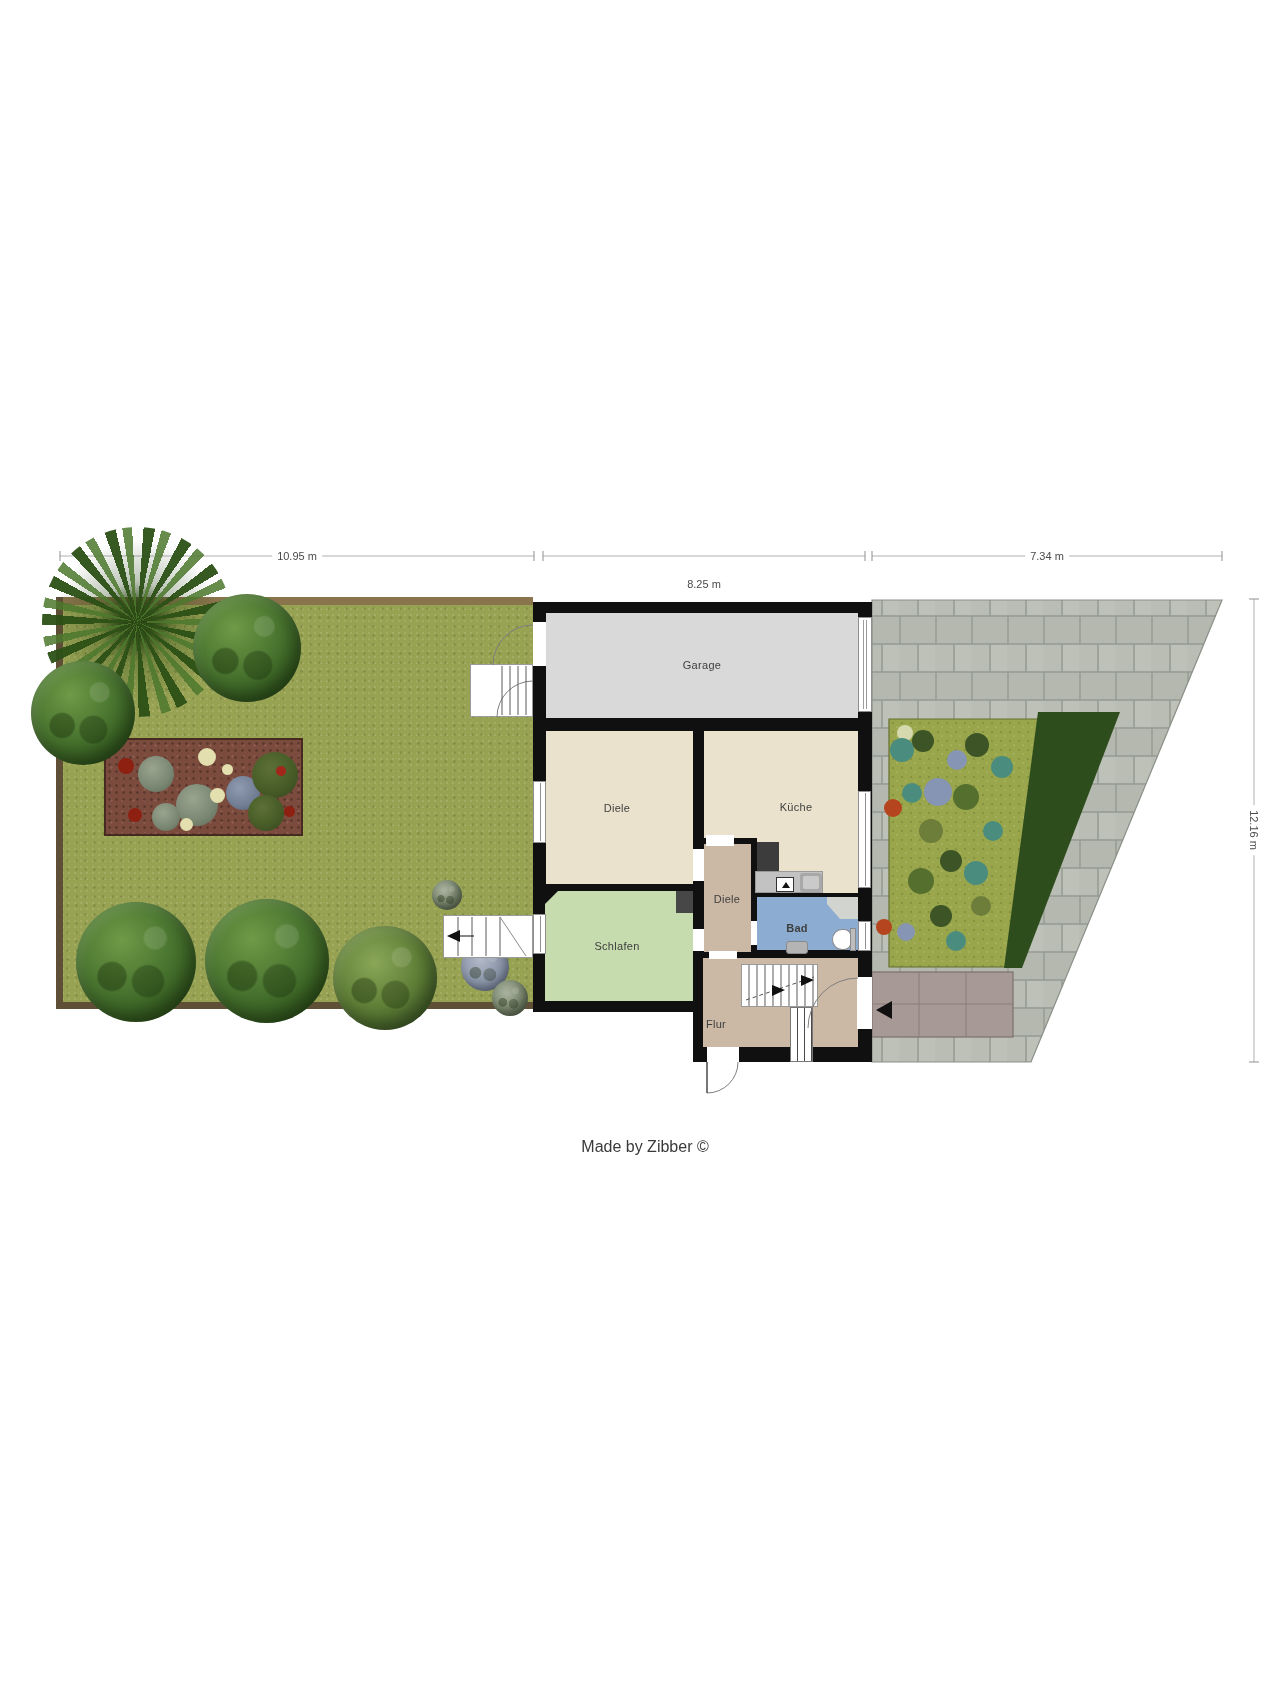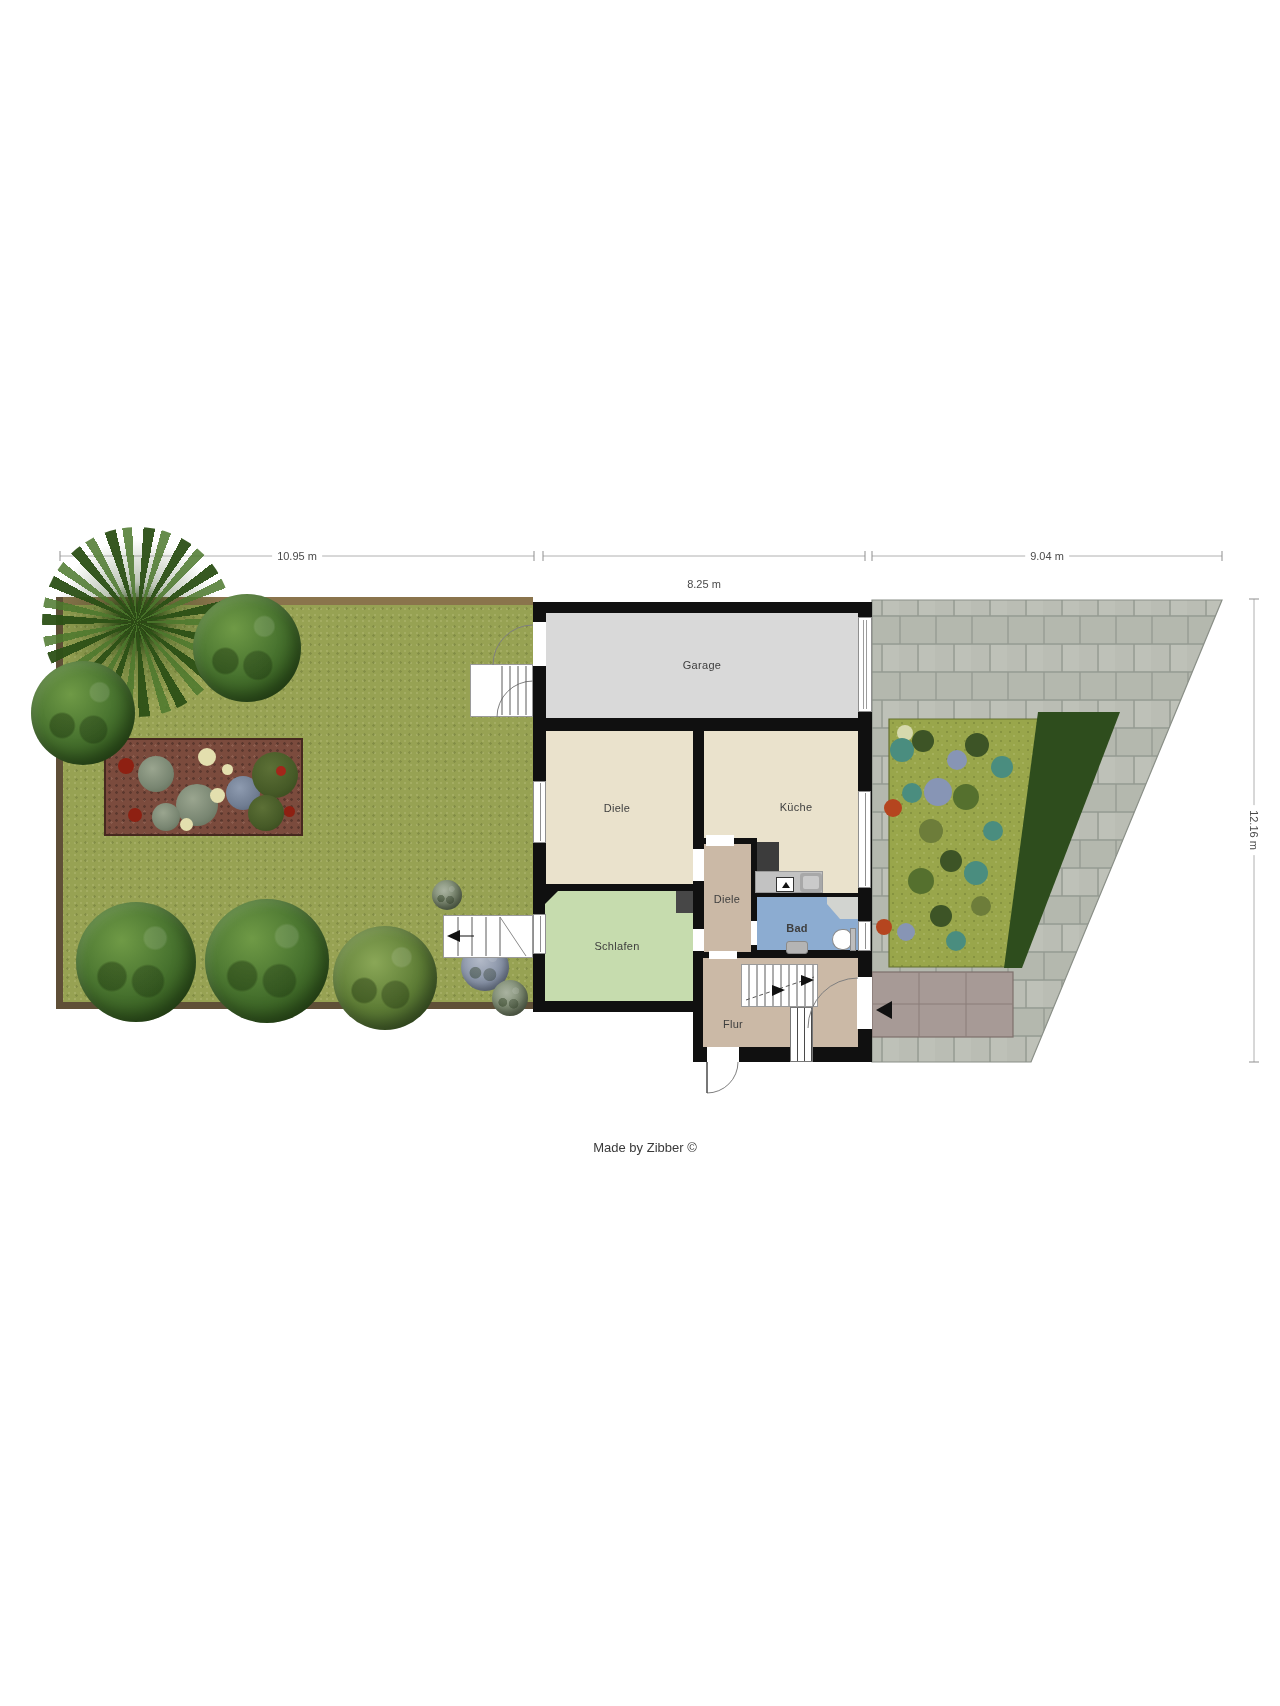--- a/index.html
+++ b/index.html
@@ -52,21 +52,21 @@
   .win-bars{position:absolute;background:repeating-linear-gradient(90deg,#ffffff 0 6px,#4a4a4a 6px 7px);border:1px solid #777;box-sizing:border-box;}
   .garage-door{position:absolute;background:#fff;border:1px solid #8f8f8f;box-sizing:border-box;}
   .garage-door::before,.garage-door::after{content:"";position:absolute;top:2px;bottom:2px;width:1px;background:#9c9c9c;}
   .garage-door::before{left:4px;} .garage-door::after{right:4px;}
 
   .stairbox{position:absolute;background:#fff;border:1px solid #9a9a9a;box-sizing:border-box;}
 
   
   .dim-label{position:absolute;transform:translate(-50%,-50%);font-size:11px;color:#4a4a4a;background:#fff;padding:0 5px;white-space:nowrap;}
   .dim-label.vert{transform:translate(-50%,-50%) rotate(90deg);}
-  .footer{position:absolute;transform:translate(-50%,-50%);font-size:13px;color:#3a3a3a;white-space:nowrap;}
+  .footer{position:absolute;transform:translate(-50%,-50%);font-size:16px;color:#3a3a3a;white-space:nowrap;}
 </style>
 </head>
 <body>
 
 <div id="canvas">
 
   <svg class="layer" width="1280" height="1706" viewBox="0 0 1280 1706">
     <defs>
       <pattern id="pav" width="36" height="56" patternUnits="userSpaceOnUse">
         <rect width="36" height="56" fill="#babdb4"></rect>
@@ -235,22 +235,22 @@
 
     <polygon points="545,891 558,891 545,904" fill="#101010"></polygon>
   </svg>
 
   <div class="room-label" style="left:702px;top:665px;">Garage</div>
   <div class="room-label" style="left:617px;top:808px;">Diele</div>
   <div class="room-label" style="left:796px;top:807px;">Küche</div>
   <div class="room-label" style="left:727px;top:899px;">Diele</div>
   <div class="room-label" style="left:797px;top:928px;font-weight:bold;">Bad</div>
   <div class="room-label" style="left:617px;top:946px;">Schlafen</div>
-  <div class="room-label" style="left:733px;top:1024px;">Flur</div>
+  <div class="room-label" style="left:716px;top:1024px;">Flur</div>
 
   <div class="dim-label" style="left:297px;top:556px;">10.95 m</div>
   <div class="dim-label" style="left:704px;top:584px;">8.25 m</div>
-  <div class="dim-label" style="left:1047px;top:556px;">9.04 m</div>
+  <div class="dim-label" style="left:1047px;top:556px;">7.34 m</div>
   <div class="dim-label vert" style="left:1254px;top:830px;">12.16 m</div>
 
   <div class="footer" style="left:645px;top:1147px;">Made by Zibber ©</div>
 
 </div>
 
 </body></html>

